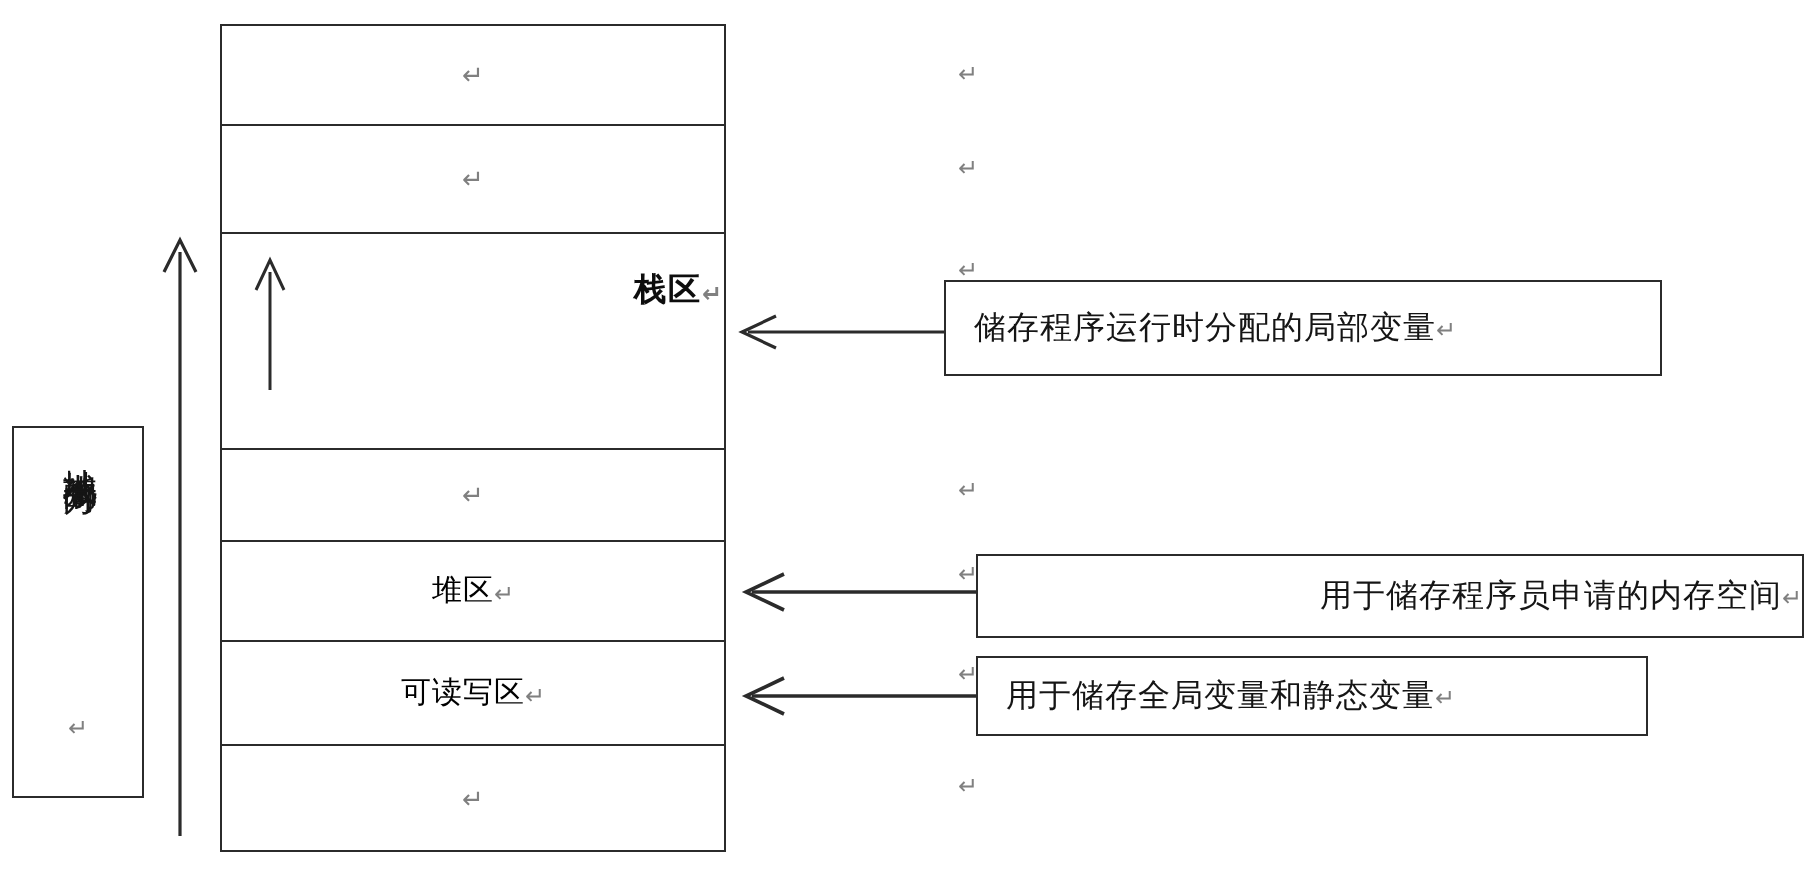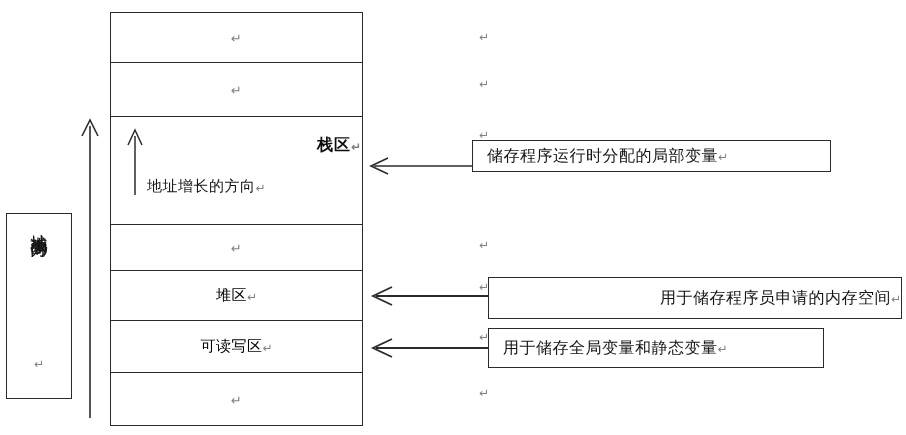--- a/index.html
+++ b/index.html
@@ -144,21 +144,21 @@
     display: flex;
     align-items: center;
   }
   .callout-text {
     font-size: 16px;
     color: #151515;
     letter-spacing: 0.5px;
     white-space: nowrap;
     padding-left: 14px;
   }
-  #callout-stack  { left: 472px; top: 140px; width: 359px; height: 32px; }
+  #callout-stack  { left: 472px; top: 140px; width: 359px; height: 48px; }
   #callout-heap   { left: 488px; top: 277px; width: 414px; height: 42px; justify-content: flex-end; }
   #callout-data   { left: 488px; top: 328px; width: 336px; height: 40px; }
 
   
   .h-arrow {
     position: absolute;
     height: 22px;
   }
   #arrow-stack { left: 368px; top: 155px; width: 106px; }
   #arrow-heap  { left: 370px; top: 285px; width: 120px; }
@@ -198,23 +198,20 @@
     <div class="mem-row" id="stack-row" style="height:108px">
       <div id="stack-up-arrow">
         <svg width="20" height="68" viewBox="0 0 20 68">
           <line x1="10" y1="68" x2="10" y2="9" stroke="#2b2b2b" stroke-width="1.5"></line>
           <polyline points="3,18 10,3 17,18" fill="none" stroke="#2b2b2b" stroke-width="1.5"></polyline>
         </svg>
       </div>
       <div id="stack-title">
         <span>栈区</span><span class="pilcrow">↵</span>
       </div>
-      <div id="stack-growth-label">
-        <span>地址增长的方向</span><span class="pilcrow">↵</span>
-      </div>
       <span class="pilcrow-outside" style="top:12px">↵</span>
     </div>
 
     <div class="mem-row" style="height:46px">
       <span class="pilcrow pilcrow-center">↵</span>
       <span class="pilcrow-outside" style="top:14px">↵</span>
     </div>
 
     <div class="mem-row" style="height:50px">
       <span class="mem-label">堆区</span>

